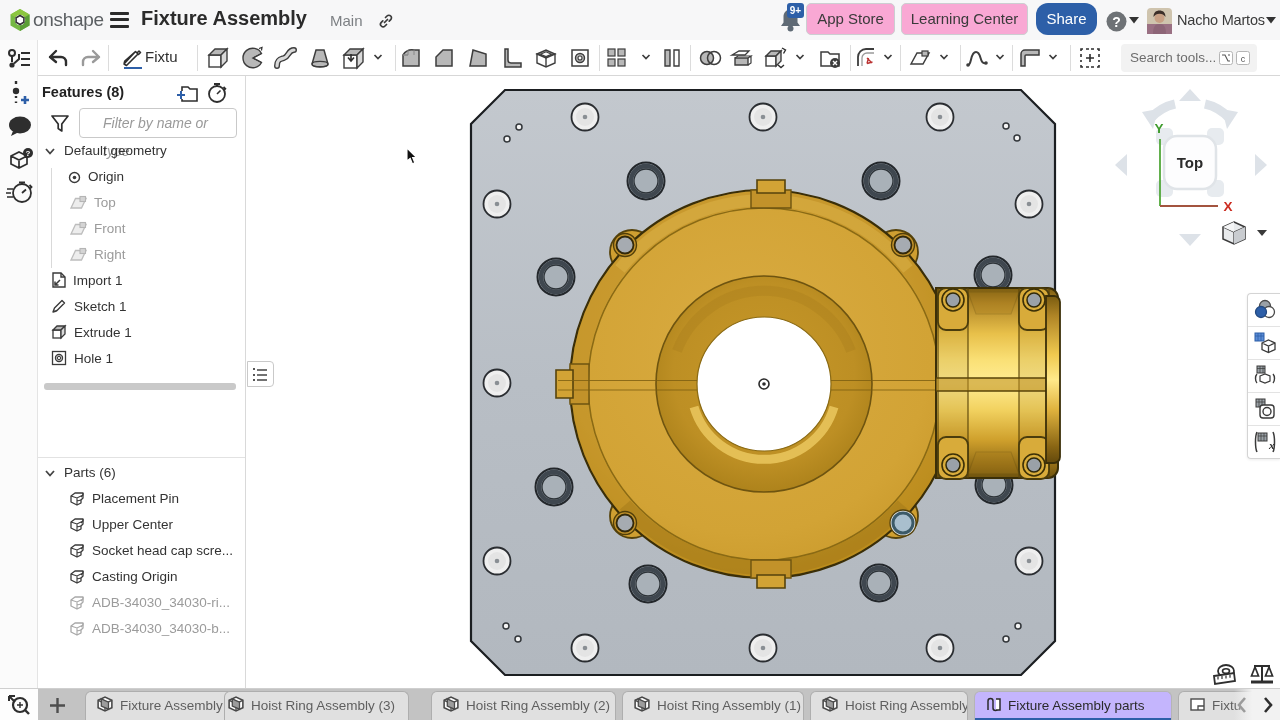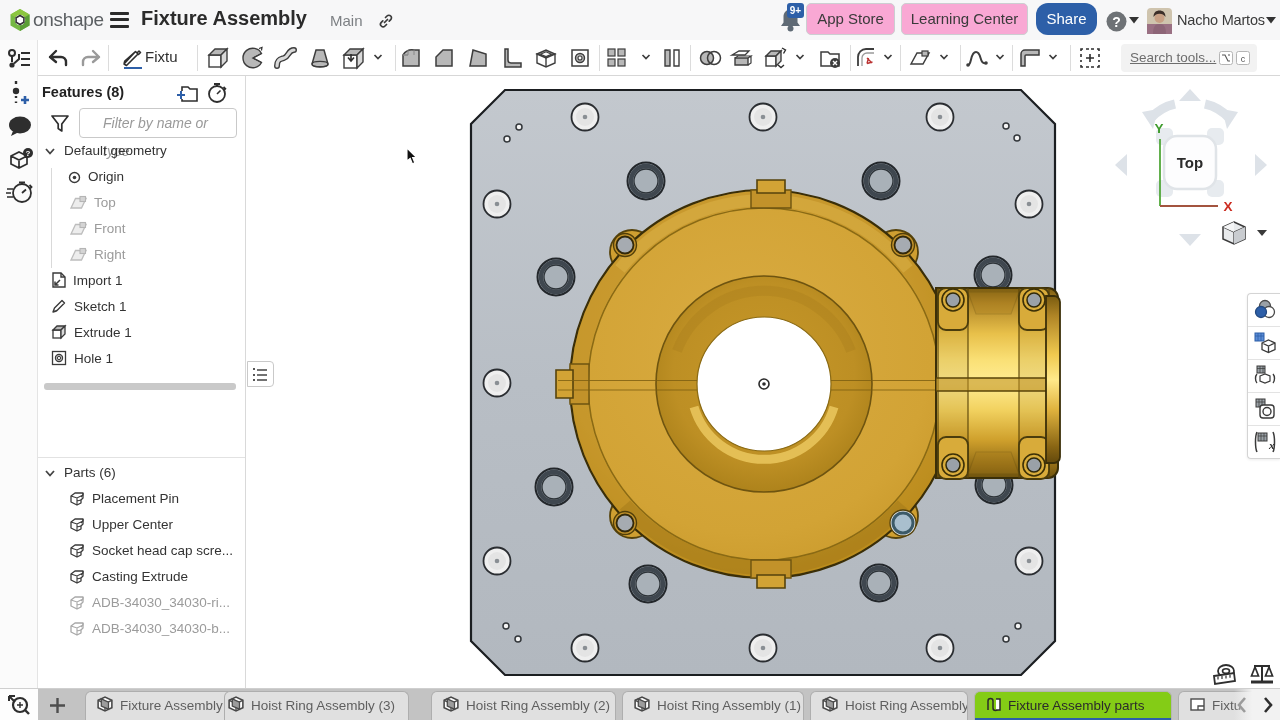--- a/index.html
+++ b/index.html
@@ -15,21 +15,21 @@
 #topbar .title { position:absolute; left:141px; top:7px; font-size:20px; font-weight:bold; color:#2b2b2b; }
 #topbar .vlabel { position:absolute; left:330px; top:12px; font-size:15px; color:#7d8084; }
 #topbar .share { position:absolute; left:1036px; top:3px; width:61px; height:32px; background:#2d5fa8; border-radius:12px; color:#fff; font-size:15px; text-align:center; line-height:32px; }
 .tbtn { position:absolute; top:3px; height:32px; background:#f9a8d4; border:1px solid #ccced1; border-radius:5px; font-size:15px; color:#3a3a3a; text-align:center; line-height:30px; }
 #topbar .name { position:absolute; left:1177px; top:12px; font-size:14.5px; color:#3a3a3a; letter-spacing:-0.2px; }
 
 
 #toolbar { position:absolute; left:38px; top:40px; width:1242px; height:36px; background:#fff; border-bottom:1px solid #d7d7d7; }
 #toolbar svg { position:absolute; top:0; }
 .tdiv { position:absolute; top:5px; width:1px; height:26px; background:#dcdcdc; }
-#searchtools { position:absolute; left:1083px; top:4px; width:136px; height:28px; background:#f2f2f2; border-radius:4px; color:#6d6d6d; font-size:13.5px; line-height:28px; padding-left:9px;text-decoration:underline; }
+#searchtools { position:absolute; left:1083px; top:4px; width:136px; height:28px; background:#f2f2f2; border-radius:4px; color:#6d6d6d; font-size:13.5px; line-height:28px; padding-left:9px; }
 
 
 #leftstrip { position:absolute; left:0; top:40px; width:38px; height:648px; background:#fbfbfb; border-right:1px solid #e4e4e4; }
 
 
 #fpanel { position:absolute; left:38px; top:76px; width:208px; height:612px; background:#fff; border-right:1px solid #d9d9d9; font-size:13.5px; color:#333; }
 #fpanel .hdr { position:absolute; left:4px; top:8px; font-size:14.5px; font-weight:bold; color:#222; }
 #fpanel .filterbox { position:absolute; left:41px; top:32px; width:158px; height:30px; border:1px solid #c9c9c9; border-radius:4px; color:#9a9a9a; font-style:italic; font-size:14px; line-height:28px; padding-left:23px; }
 .row { position:absolute; left:0; height:26px; line-height:26px; white-space:nowrap; }
 .row svg { vertical-align:-3px; }
@@ -46,21 +46,21 @@
 
 #rstrip { position:absolute; left:1001px; top:217px; width:33px; height:166px; background:#fff; border:1px solid #d4d4d4; border-right:none; border-radius:4px 0 0 4px; box-shadow:0 1px 3px rgba(0,0,0,0.08); }
 #rstrip .rbtn { width:33px; height:33px; border-bottom:1px solid #e3e3e3; text-align:center; }
 #rstrip .rbtn:last-child { border-bottom:none; }
 
 
 #tabbar { position:absolute; left:0; top:688px; width:1280px; height:32px; background:#c3c3c3; border-top:1px solid #cfcfcf; }
 #tabsearch { position:absolute; left:0; top:0; width:38px; height:32px; background:#fdfdfd; }
 .tab { position:absolute; top:2px; height:30px; background:#e0e0e0; border:1px solid #aeaeae; border-bottom:none; border-radius:6px 6px 0 0; font-size:13.5px; color:#5f5f5f; line-height:28px; white-space:nowrap; overflow:hidden; }
 .tab svg { vertical-align:-3px; margin-right:6px; }
-.tab.active { background:#84cc16; color:#2b2b2b; border-color:#b5b5b5; }
+.tab.active { background:#c4b5fd; color:#2b2b2b; border-color:#b5b5b5; }
 .tab.active:after { content:""; position:absolute; left:0; right:0; bottom:0; height:3px; background:#2d5fa8; }
 #tabfade { position:absolute; right:0; top:0; width:46px; height:32px; background:linear-gradient(90deg, rgba(245,245,245,0), #f2f2f2 40%); }
 </style>
 </head>
 <body>
 <div id="app">
 
   <div id="topbar">
     <svg class="logo" width="24" height="24" viewBox="0 0 24 24">
       <path d="M12 1 L21.5 6.5 L21.5 17.5 L12 23 L2.5 17.5 L2.5 6.5 Z" fill="#76b843"></path>
@@ -357,21 +357,21 @@
           <path d="M2 5 L6 2 L14 2 L14 7 L12 9 L12 12 L8 14 L2 11 Z" fill="none" stroke="#3a3a3a" stroke-width="1.3" stroke-linejoin="round"></path>
           <path d="M2 5 L8 7 L14 4 M8 7 L8 14 M8 10 L12 9 M14 2 L14 4 L12 6" fill="none" stroke="#3a3a3a" stroke-width="1.1"></path>
         </svg><span style="margin-left:7px">Upper Center</span></div>
       <div class="row" style="top:462px;left:0px;padding-left:31px"><svg width="16" height="15" viewBox="0 0 16 15">
           <path d="M2 5 L6 2 L14 2 L14 7 L12 9 L12 12 L8 14 L2 11 Z" fill="none" stroke="#3a3a3a" stroke-width="1.3" stroke-linejoin="round"></path>
           <path d="M2 5 L8 7 L14 4 M8 7 L8 14 M8 10 L12 9 M14 2 L14 4 L12 6" fill="none" stroke="#3a3a3a" stroke-width="1.1"></path>
         </svg><span style="margin-left:7px">Socket head cap scre...</span></div>
       <div class="row" style="top:488px;left:0px;padding-left:31px"><svg width="16" height="15" viewBox="0 0 16 15">
           <path d="M2 5 L6 2 L14 2 L14 7 L12 9 L12 12 L8 14 L2 11 Z" fill="none" stroke="#3a3a3a" stroke-width="1.3" stroke-linejoin="round"></path>
           <path d="M2 5 L8 7 L14 4 M8 7 L8 14 M8 10 L12 9 M14 2 L14 4 L12 6" fill="none" stroke="#3a3a3a" stroke-width="1.1"></path>
-        </svg><span style="margin-left:7px">Casting Extrude</span></div>
+        </svg><span style="margin-left:7px">Casting Origin</span></div>
       <div class="row gray" style="top:514px;left:0px;padding-left:31px"><svg width="16" height="15" viewBox="0 0 16 15">
           <path d="M2 5 L6 2 L14 2 L14 7 L12 9 L12 12 L8 14 L2 11 Z" fill="none" stroke="#a8a8a8" stroke-width="1.3" stroke-linejoin="round"></path>
           <path d="M2 5 L8 7 L14 4 M8 7 L8 14 M8 10 L12 9 M14 2 L14 4 L12 6" fill="none" stroke="#a8a8a8" stroke-width="1.1"></path>
         </svg><span style="margin-left:7px">ADB-34030_34030-ri...</span></div>
       <div class="row gray" style="top:540px;left:0px;padding-left:31px"><svg width="16" height="15" viewBox="0 0 16 15">
           <path d="M2 5 L6 2 L14 2 L14 7 L12 9 L12 12 L8 14 L2 11 Z" fill="none" stroke="#a8a8a8" stroke-width="1.3" stroke-linejoin="round"></path>
           <path d="M2 5 L8 7 L14 4 M8 7 L8 14 M8 10 L12 9 M14 2 L14 4 L12 6" fill="none" stroke="#a8a8a8" stroke-width="1.1"></path>
         </svg><span style="margin-left:7px">ADB-34030_34030-b...</span></div>
     </div>
 

